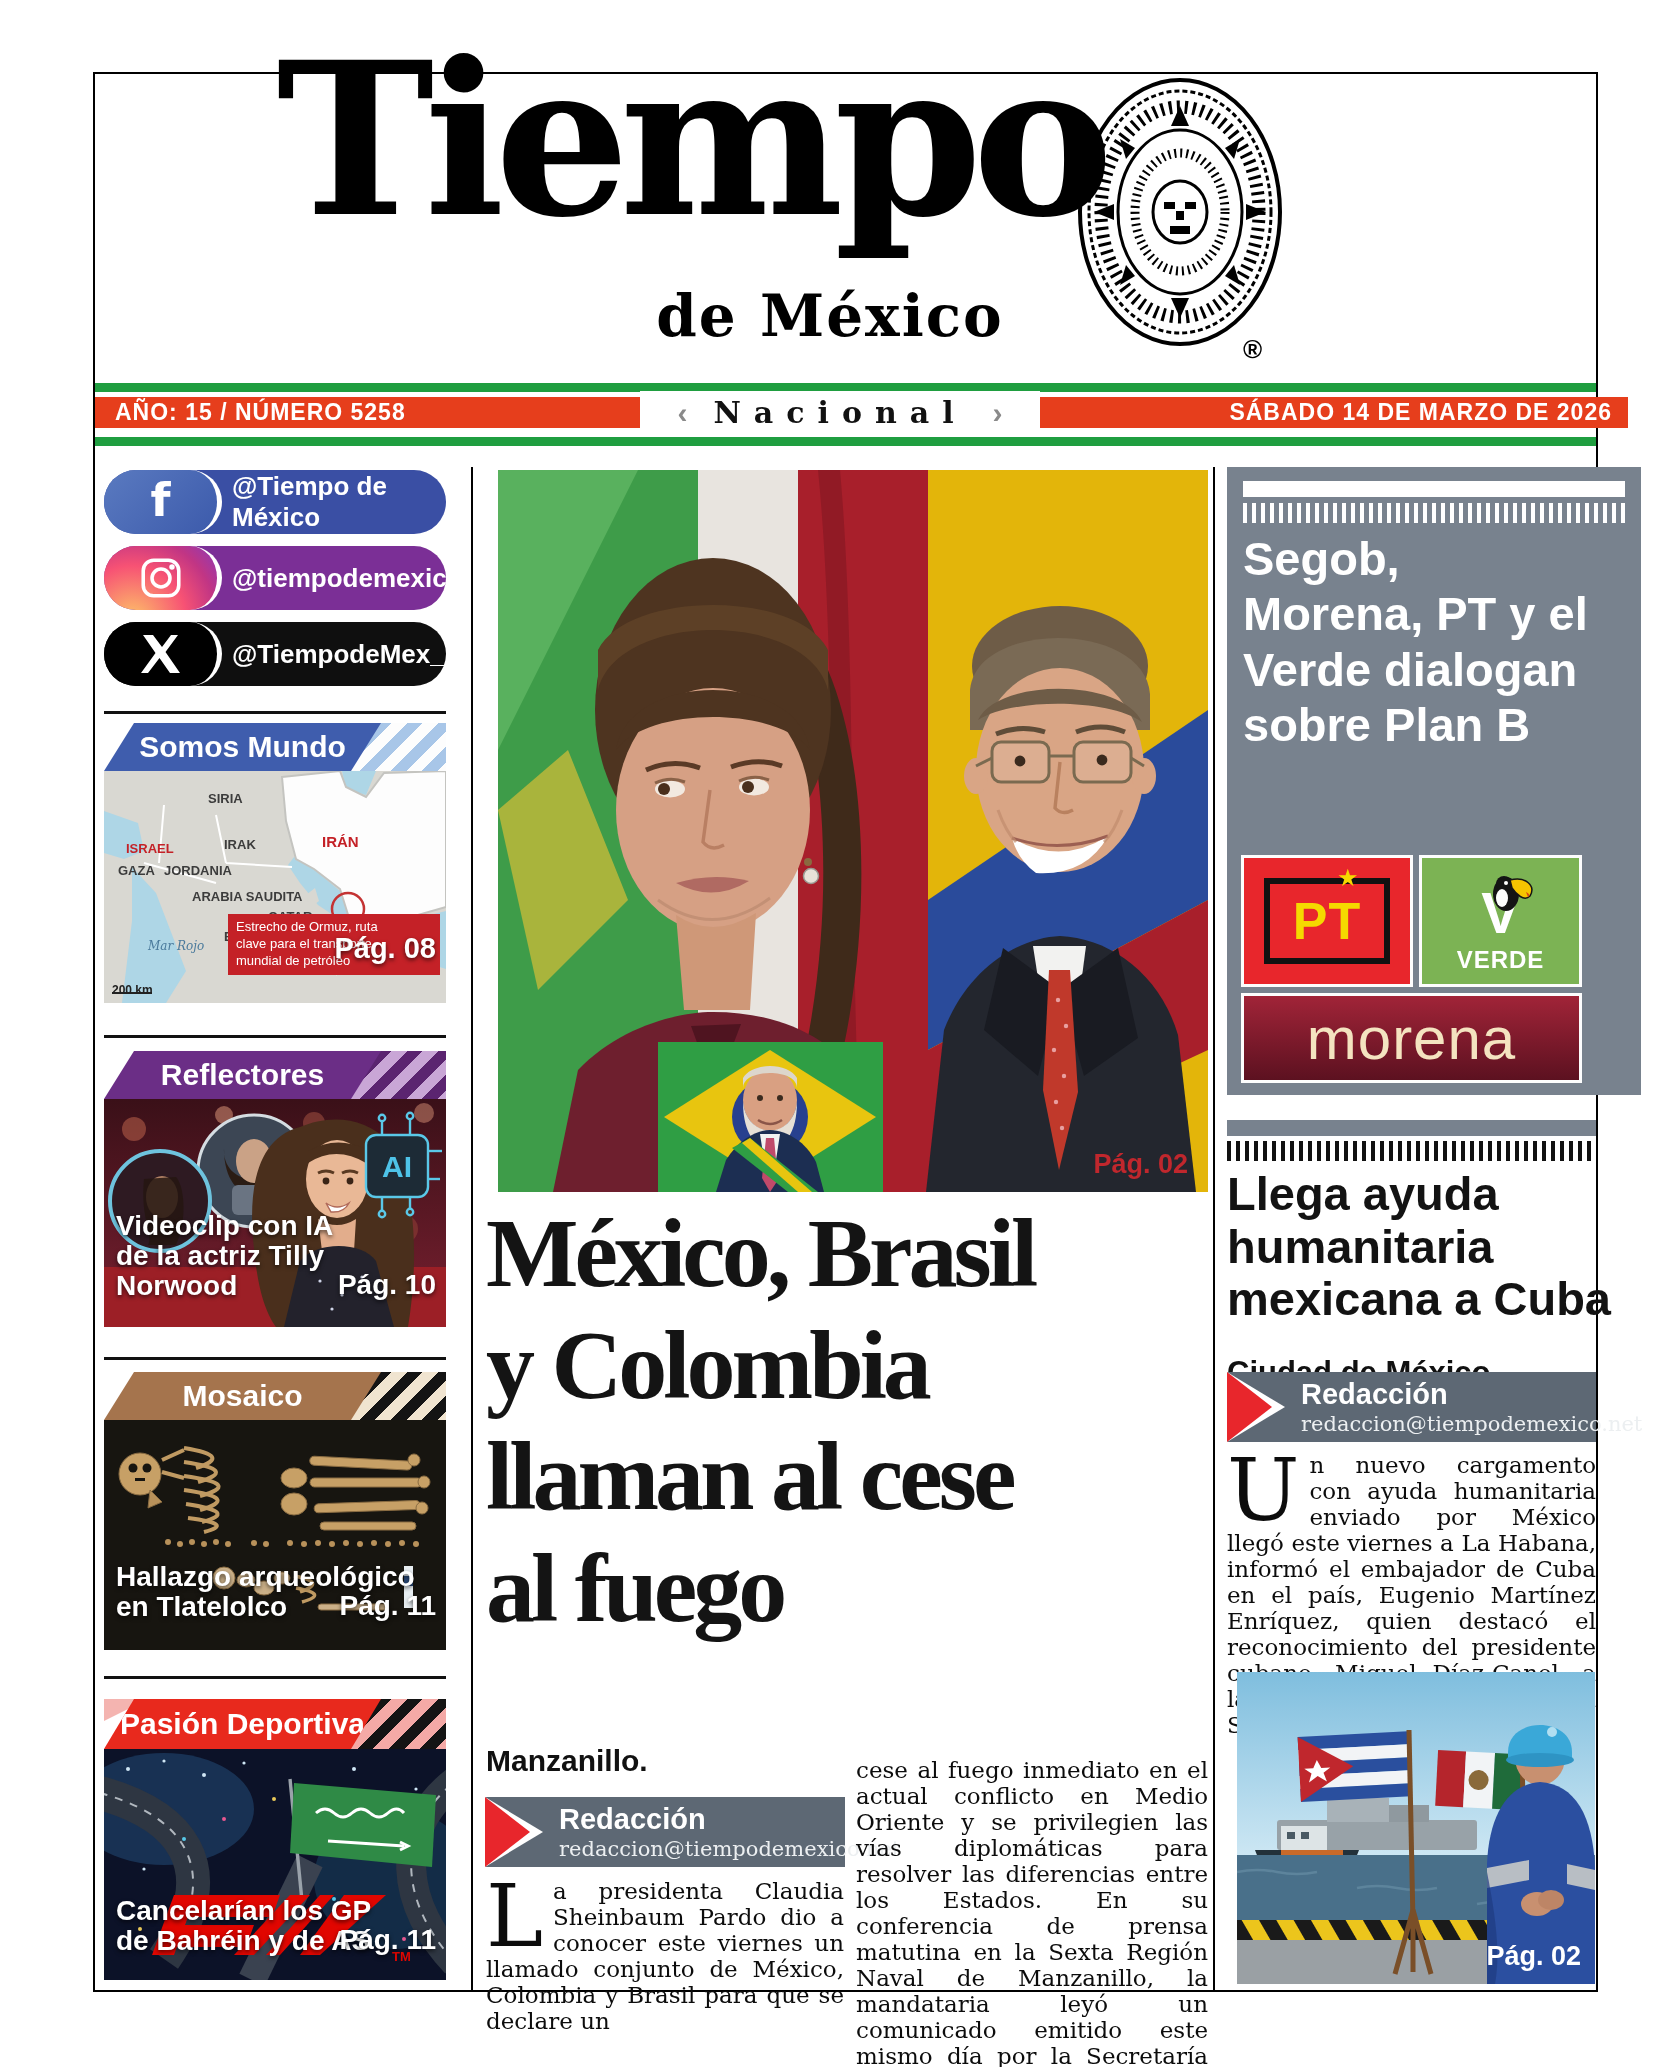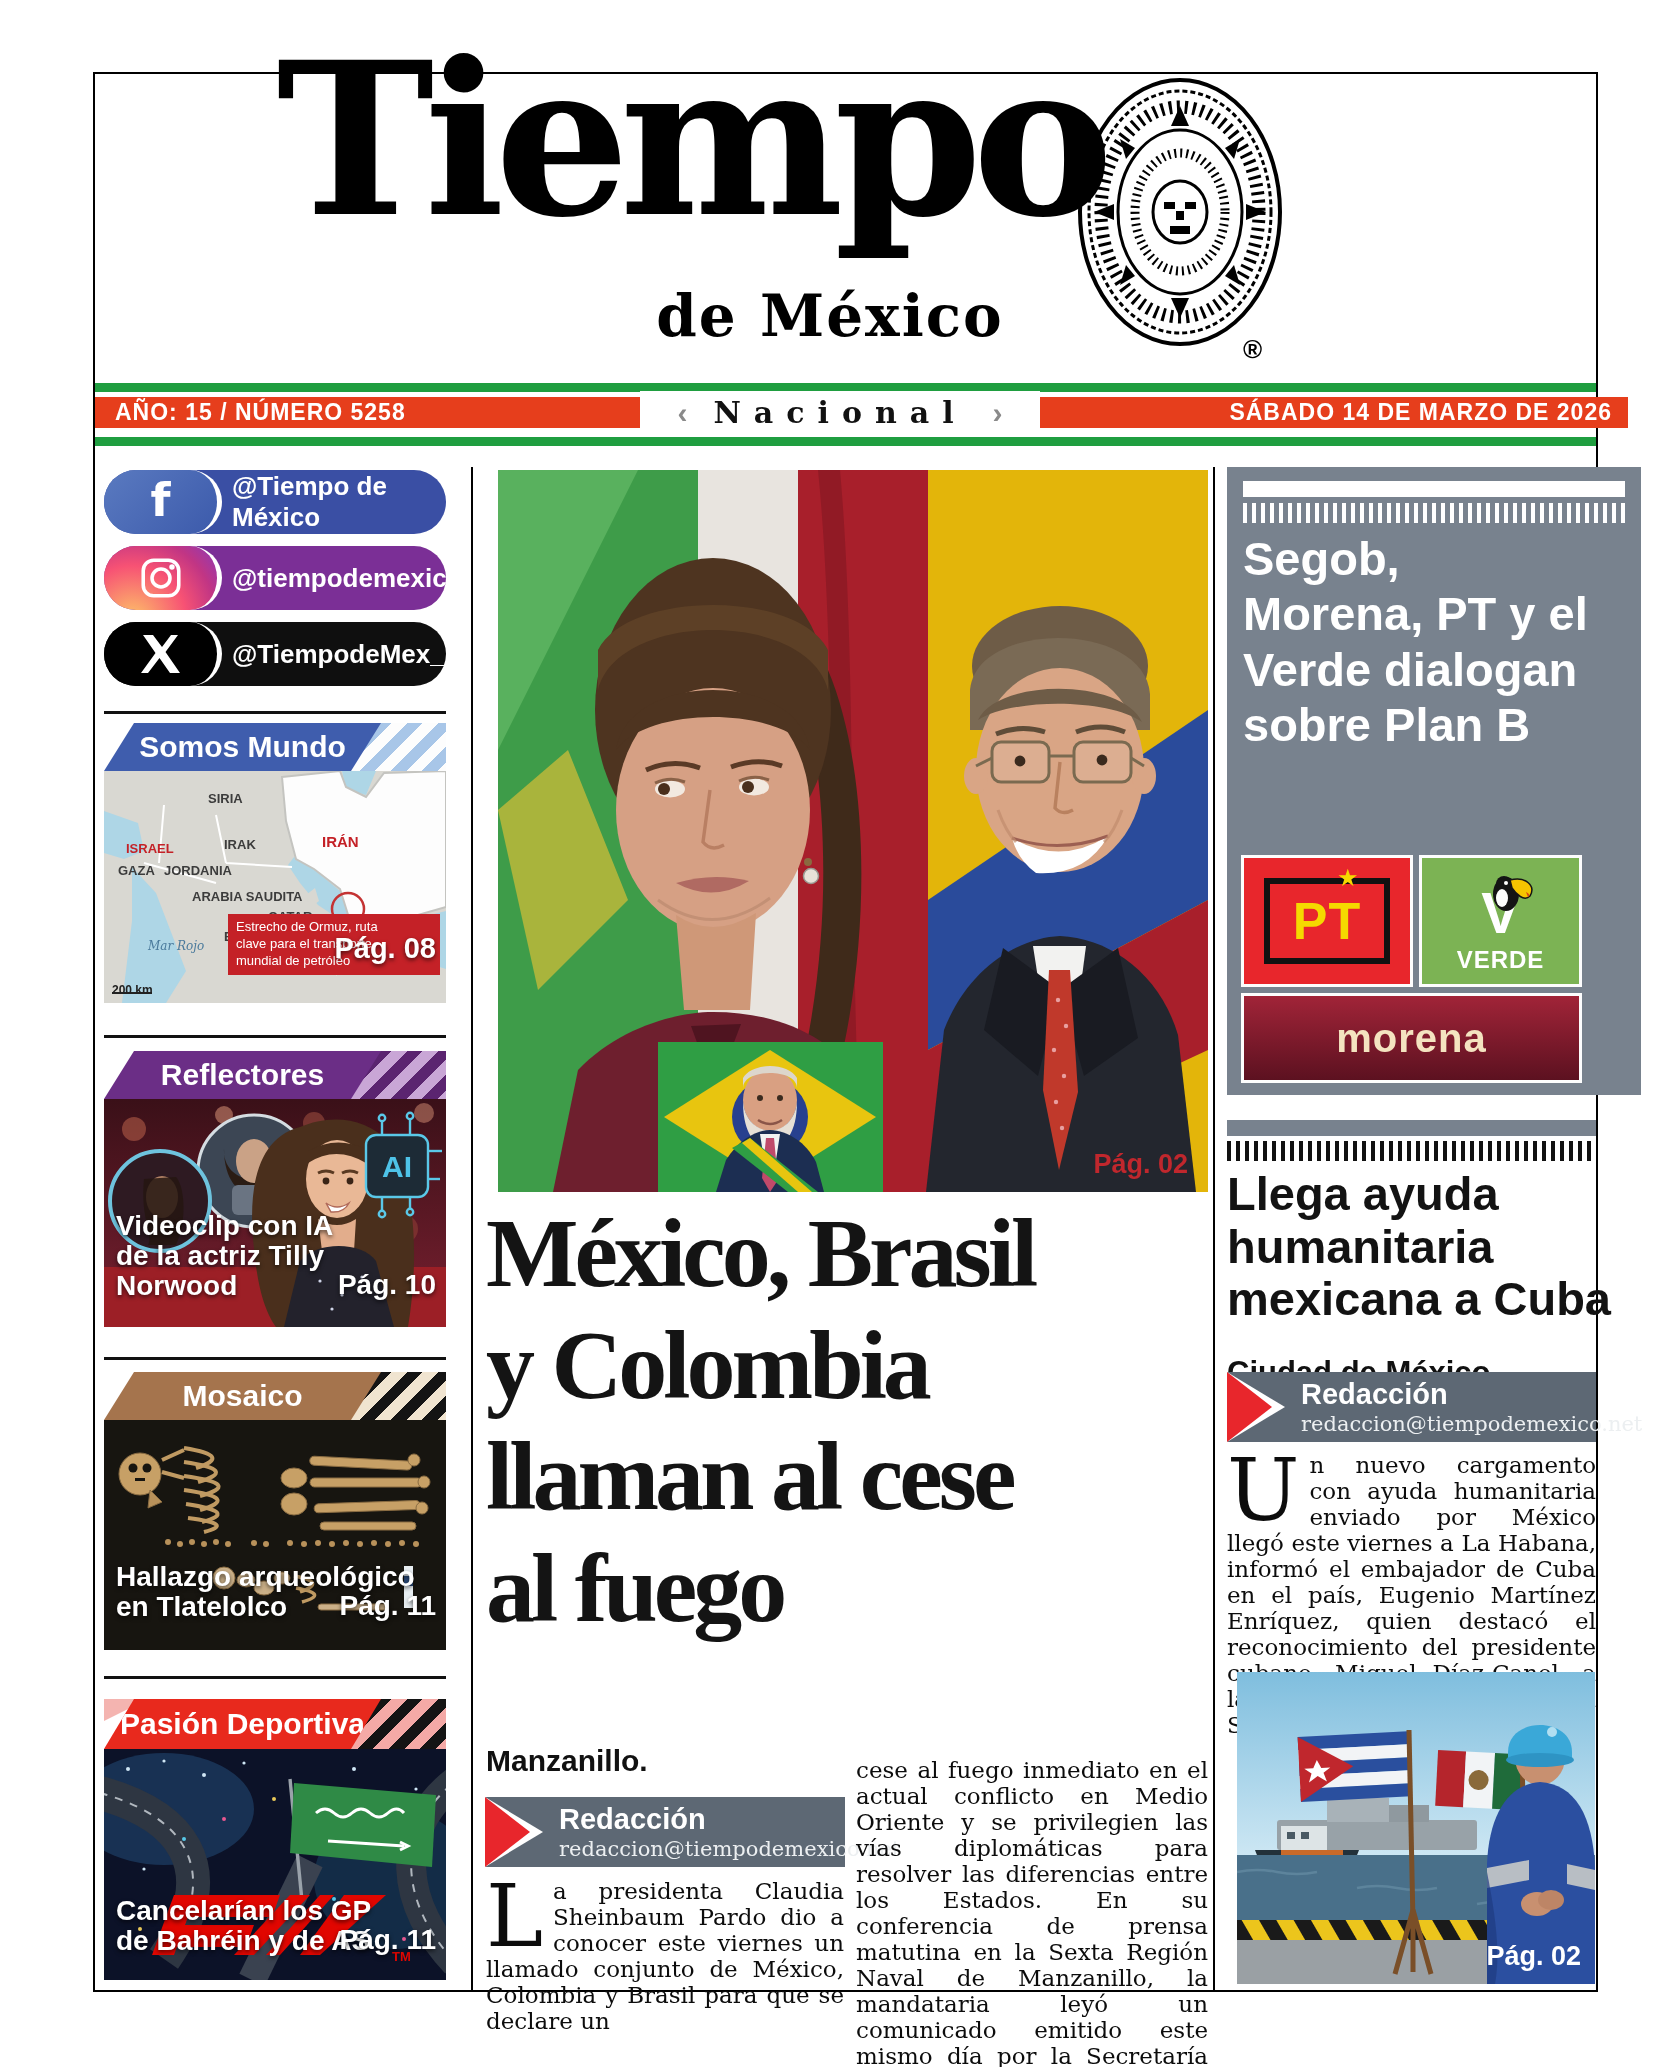--- a/index.html
+++ b/index.html
@@ -120,21 +120,21 @@
     background:#e8262c;display:flex;align-items:center;justify-content:center;}
   .pt-txt{color:#f5d900;font-size:52px;font-weight:900;letter-spacing:1px;}
   .pt-star{position:absolute;left:56%;top:6px;color:#f5d900;font-size:24px;z-index:2;}
   .logo-verde{left:192px;top:388px;width:163px;height:132px;background:#7cb354;}
   .verde-v{position:absolute;left:0;top:26px;width:100%;text-align:center;color:#fff;
     font-size:58px;font-weight:900;line-height:1;}
   .verde-txt{position:absolute;left:0;bottom:10px;width:100%;text-align:center;color:#fff;
     font-size:24px;font-weight:900;letter-spacing:1px;}
   .logo-morena{left:14px;top:526px;width:341px;height:90px;background:linear-gradient(#a12438,#5c1120);
     display:flex;align-items:center;justify-content:center;}
-  .morena-txt{color:#f4e3c0;font-size:40px;font-weight:700;letter-spacing:1px;}
+  .morena-txt{color:#f4e3c0;font-size:60px;font-weight:400;letter-spacing:1px;}
 
   .graybar{left:1227px;top:1120px;width:369px;height:16px;background:#78828e;}
   .ticks-b{left:1227px;top:1141px;width:369px;height:20px;
     background:repeating-linear-gradient(90deg,#111 0 4px,rgba(0,0,0,0) 4px 9px);}
   .cuba-head{left:1227px;top:1168px;color:#131313;font-size:47px;font-weight:bold;line-height:1.12;}
   .cubaphoto{left:1237px;top:1672px;width:358px;height:312px;overflow:hidden;}
   .pag-white{position:absolute;right:14px;bottom:12px;color:#fff;font-size:27px;font-weight:bold;z-index:3;}
 </style>
 </head>
 <body>

